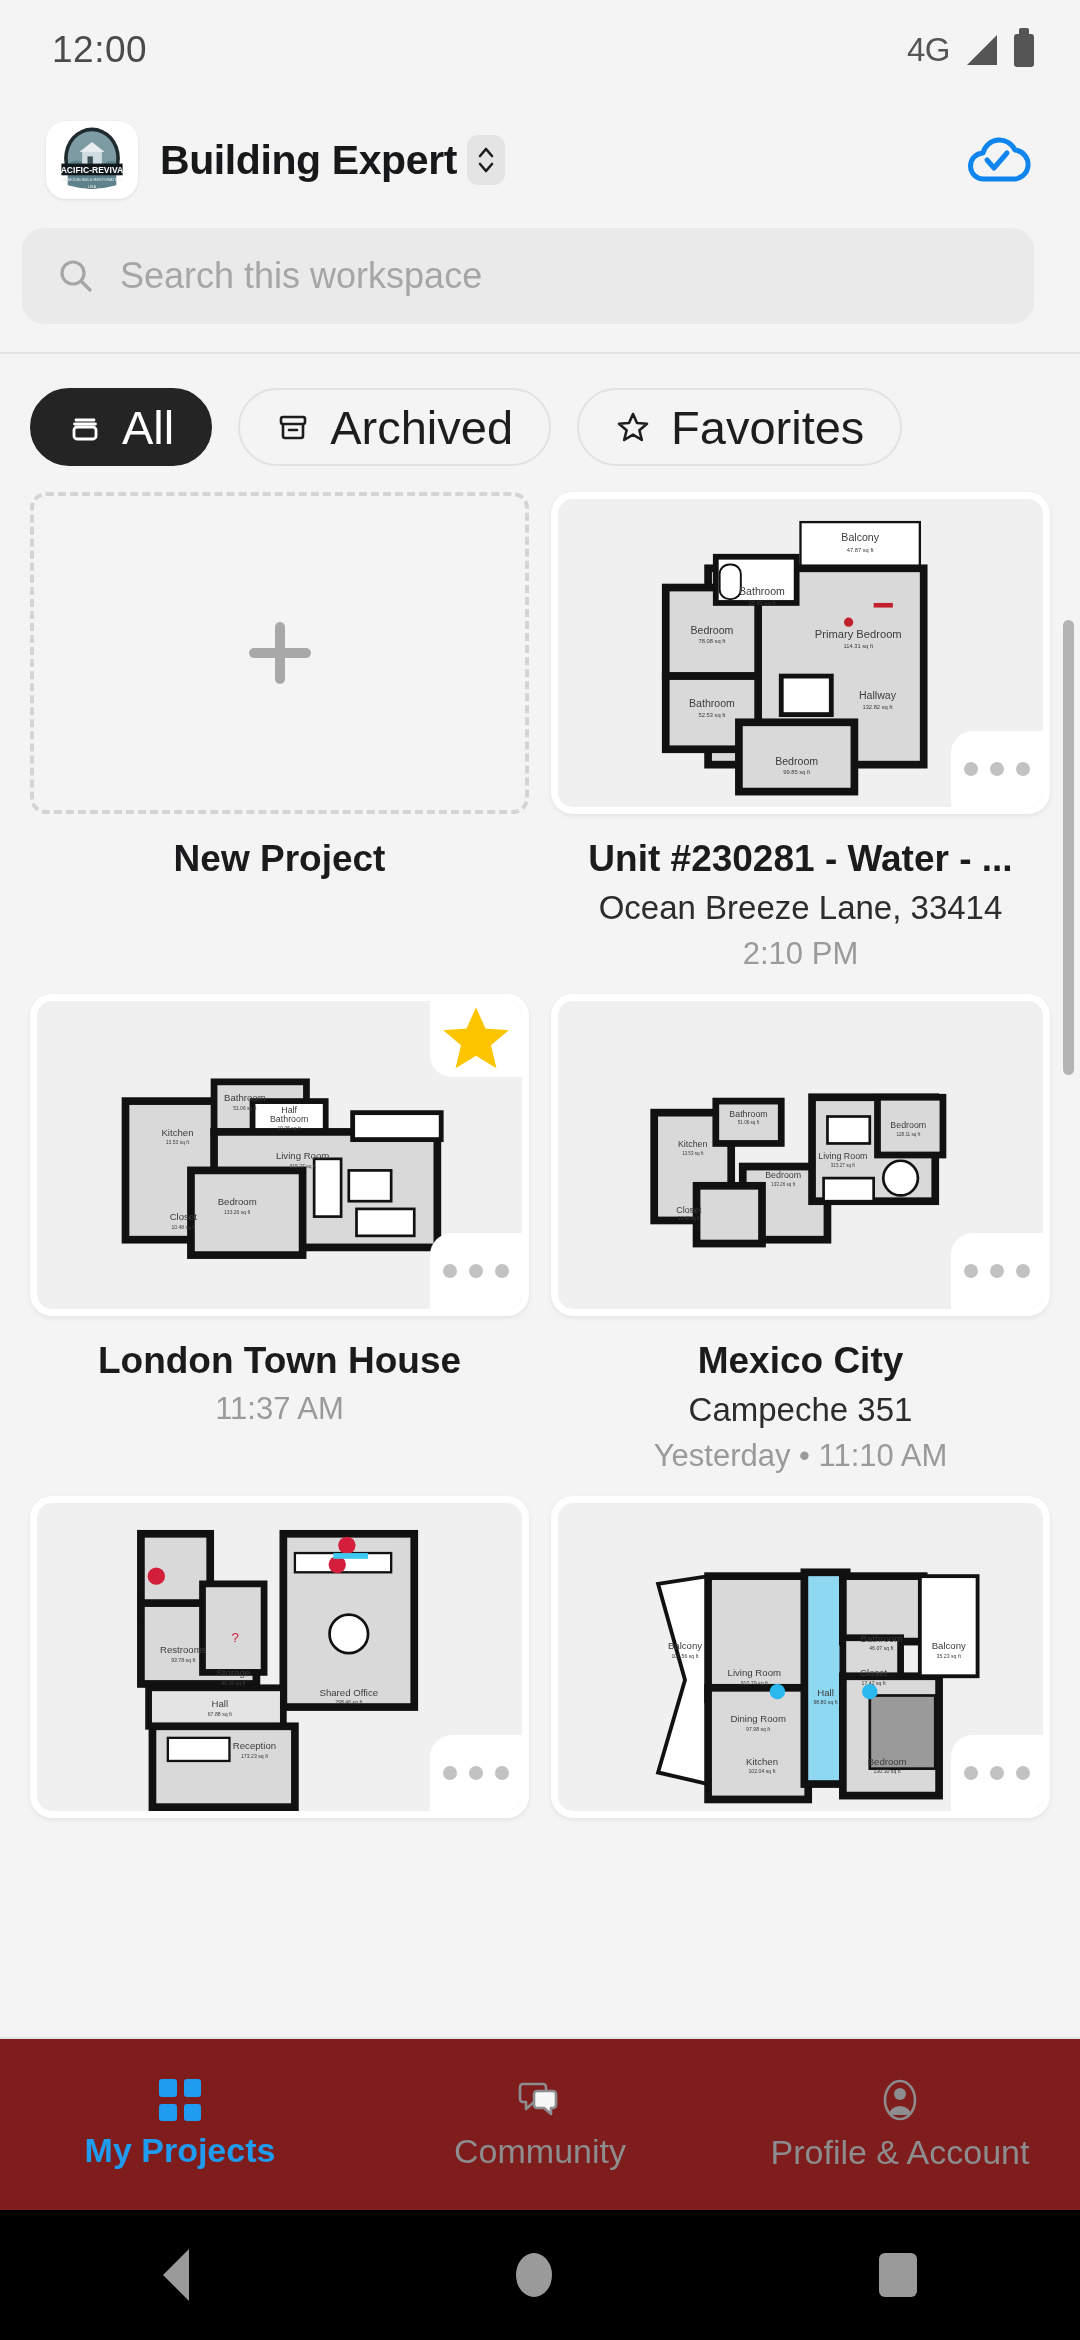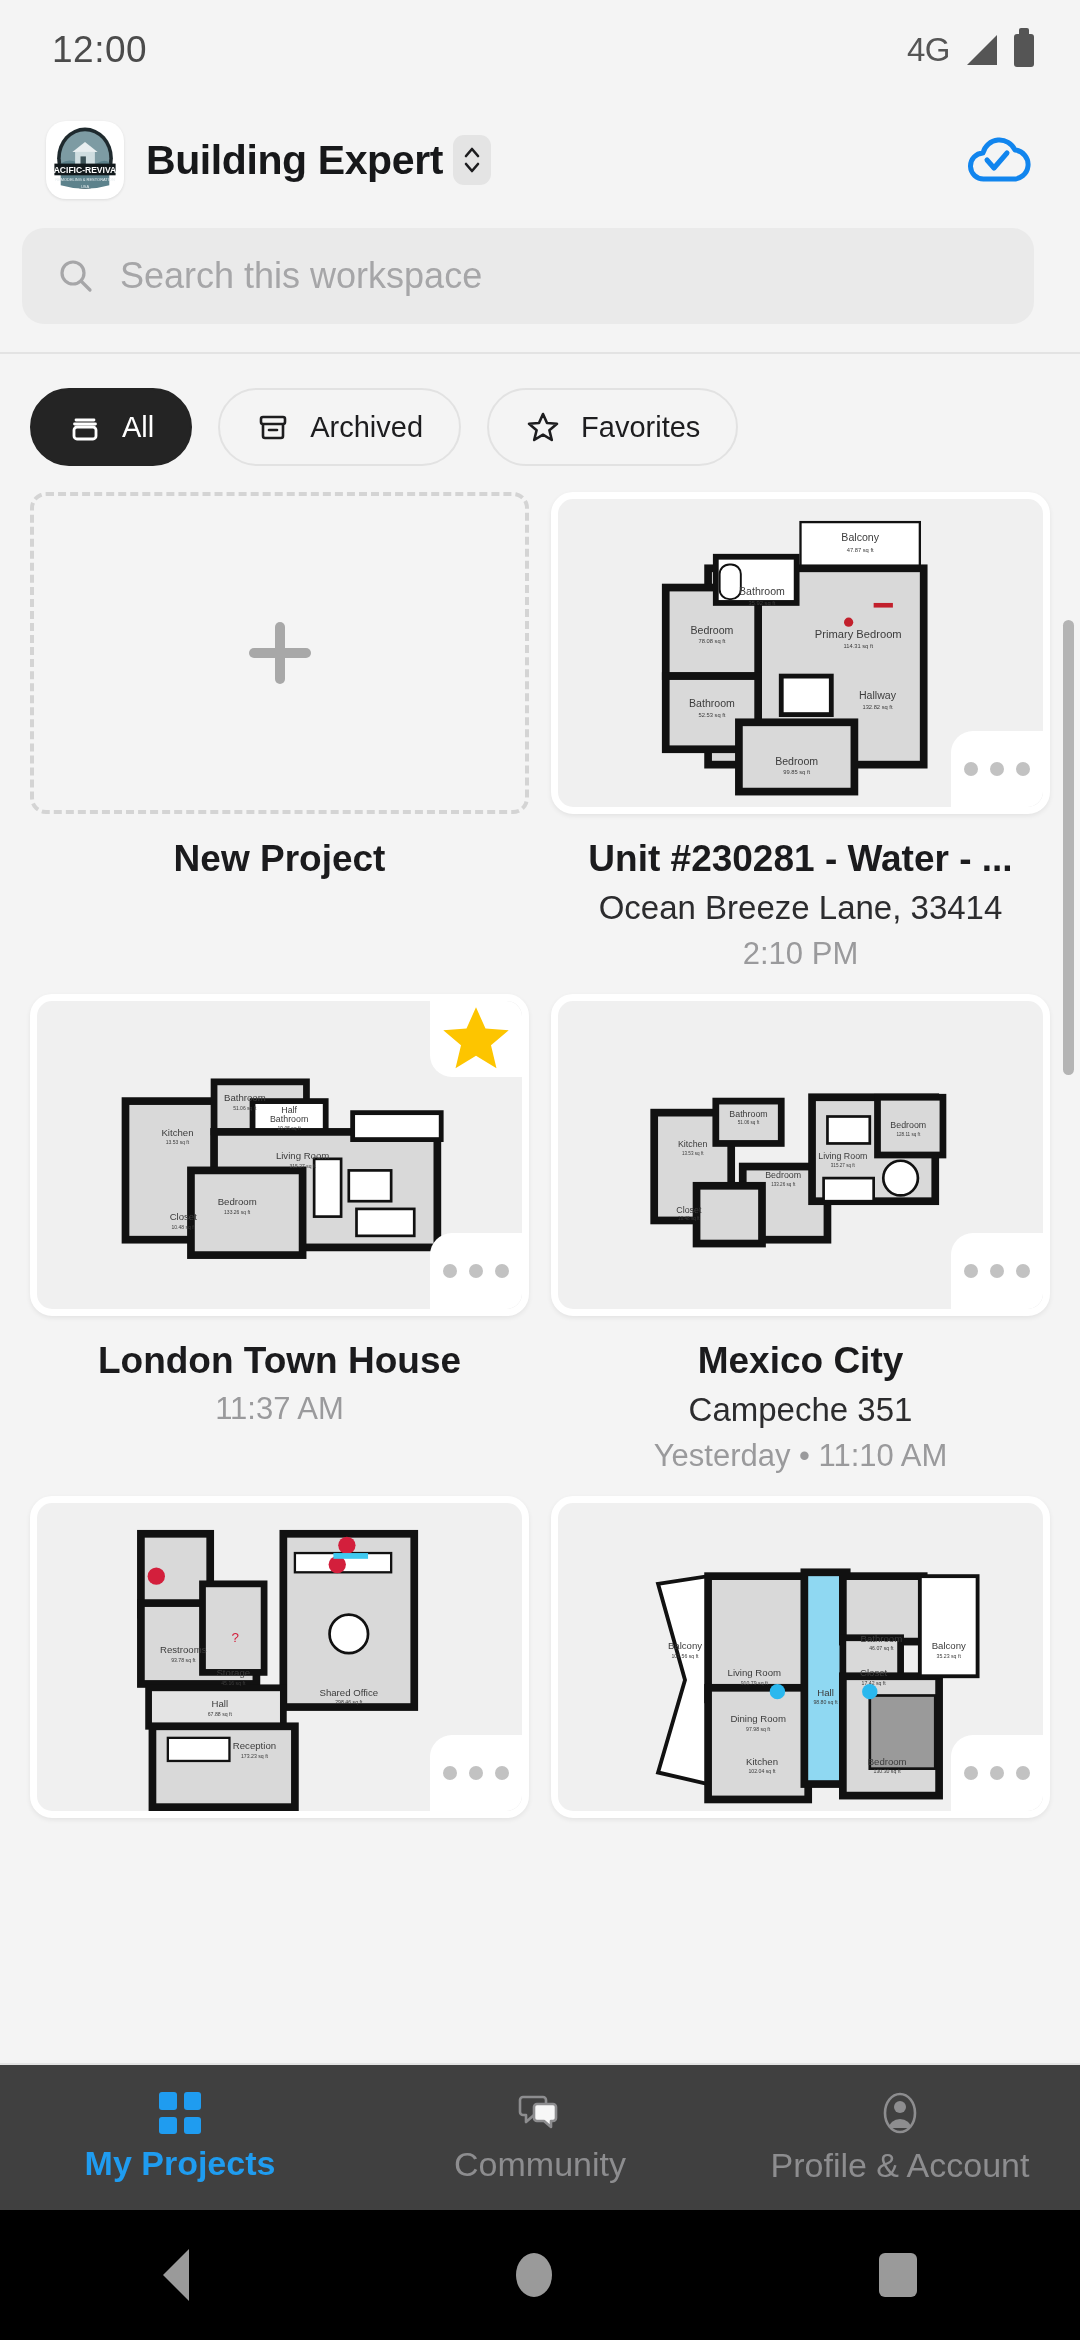--- a/index.html
+++ b/index.html
@@ -22,21 +22,21 @@
   .status-net{ font-size:33px; color:#555; font-weight:500; letter-spacing:-.5px;}
   .sig{ width:0;height:0;border-left:30px solid transparent;border-bottom:30px solid #555; }
   .bat{ width:20px;height:33px;background:#555;border-radius:3px;position:relative; }
   .bat:before{content:"";position:absolute;top:-6px;left:5px;width:10px;height:6px;background:#555;border-radius:2px 2px 0 0;}
 
   
   .ws-header{
     display:flex; align-items:center; padding:10px 46px 0 46px; height:110px;
   }
   .ws-logo{
-    width:78px;height:78px;border-radius:20px;background:#fff;
+    width:92px;height:78px;border-radius:20px;background:#fff;
     display:flex;align-items:center;justify-content:center;flex:none;
     box-shadow:0 1px 3px rgba(0,0,0,.10); overflow:hidden;
   }
   .ws-text{ margin-left:22px; flex:1; min-width:0; }
   .ws-titlerow{ display:flex; align-items:center; gap:10px; }
   .ws-title{ font-size:41px; font-weight:700; color:#17181a; letter-spacing:-.4px; white-space:nowrap;}
   .ws-chevbtn{
     width:38px;height:50px;border-radius:11px;background:#e4e4e4;
     display:flex;flex-direction:column;align-items:center;justify-content:center;gap:4px;
   }
@@ -50,21 +50,21 @@
     display:flex; align-items:center; padding:0 34px; gap:24px;
   }
   .search-ph{ font-size:36px; color:#a6a6a8; }
 
   .hdr-divider{ height:2px; background:#e3e3e3; }
 
   
   .chips{ display:flex; gap:26px; padding:34px 30px 22px 30px; }
   .chip{
     height:78px; border-radius:39px; display:flex; align-items:center;
-    gap:20px; padding:0 36px; font-size:29px; font-weight:500;
+    gap:20px; padding:0 36px; font-size:47px; font-weight:500;
     border:2px solid #e2e2e2; background:#f4f4f4; color:#1d1d1f;
   }
   .chip.active{ background:#242424; color:#fff; border-color:#242424; }
 
   
   .grid{
     display:grid; grid-template-columns:1fr 1fr; gap:22px 22px;
     padding:4px 30px 0 30px;
   }
   .cell{ display:flex; flex-direction:column; align-items:center; }
@@ -99,22 +99,22 @@
             max-width:100%; white-space:nowrap; overflow:hidden; text-overflow:ellipsis; text-align:center;}
   .c-addr{ font-size:33px; color:#2c2c2e; margin-top:9px; text-align:center;}
   .c-time{ font-size:31px; color:#9a9a9c; margin-top:9px; text-align:right;}
 
   
   .scrollbar{ position:absolute; right:6px; top:620px; width:11px; height:455px;
               background:#b4b4b4; border-radius:6px; }
 
   
   .botnav{
-    position:absolute; left:0; right:0; bottom:130px; height:147px;
-    background:#404040; border-top:2px solid #e4e4e4;
+    position:absolute; left:0; right:0; bottom:130px; height:173px;
+    background:#7f1d1d; border-top:2px solid #e4e4e4;
     display:flex; align-items:center;
   }
   .navitem{ flex:1; display:flex; flex-direction:column; align-items:center; gap:10px; }
   .navlabel{ font-size:34px; color:#8d8d8f; font-weight:500; }
   .navitem.active .navlabel{ color:#1f9cf0; font-weight:700; }
   .grid-icon{ width:42px;height:42px;display:grid;grid-template-columns:1fr 1fr;
               grid-template-rows:1fr 1fr; gap:7px; }
   .grid-icon i{ background:#1f9cf0; border-radius:3px; display:block;}
 
   

